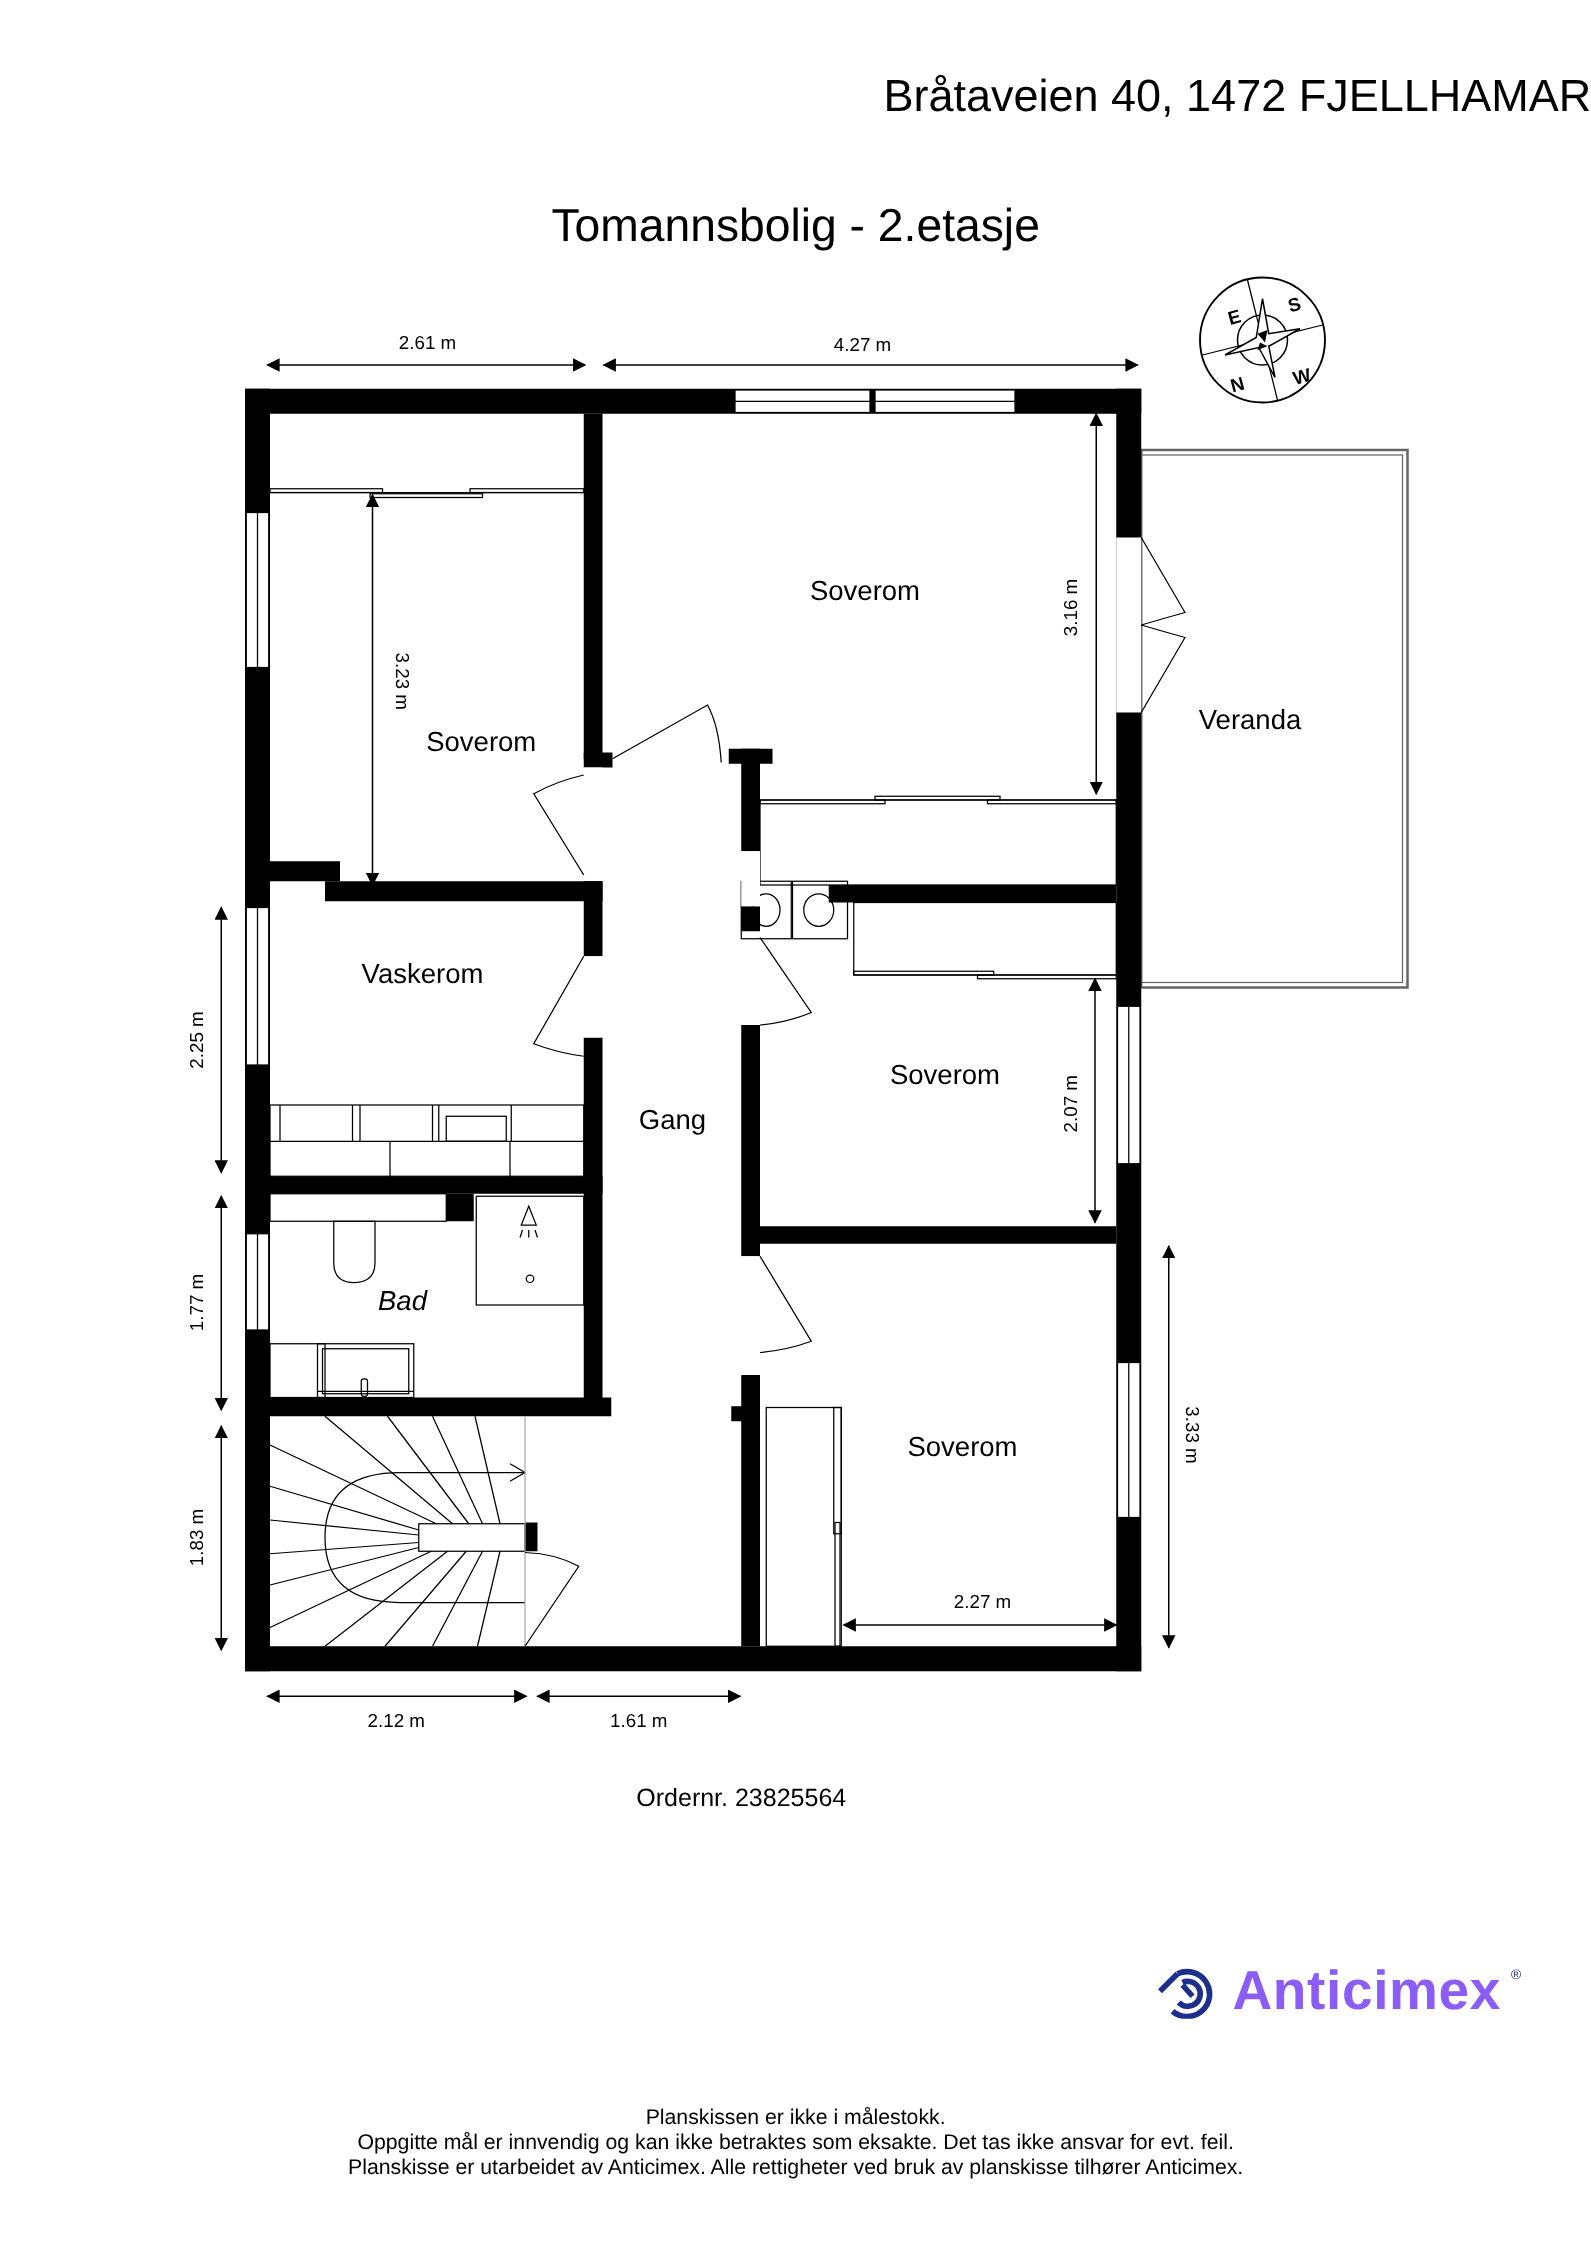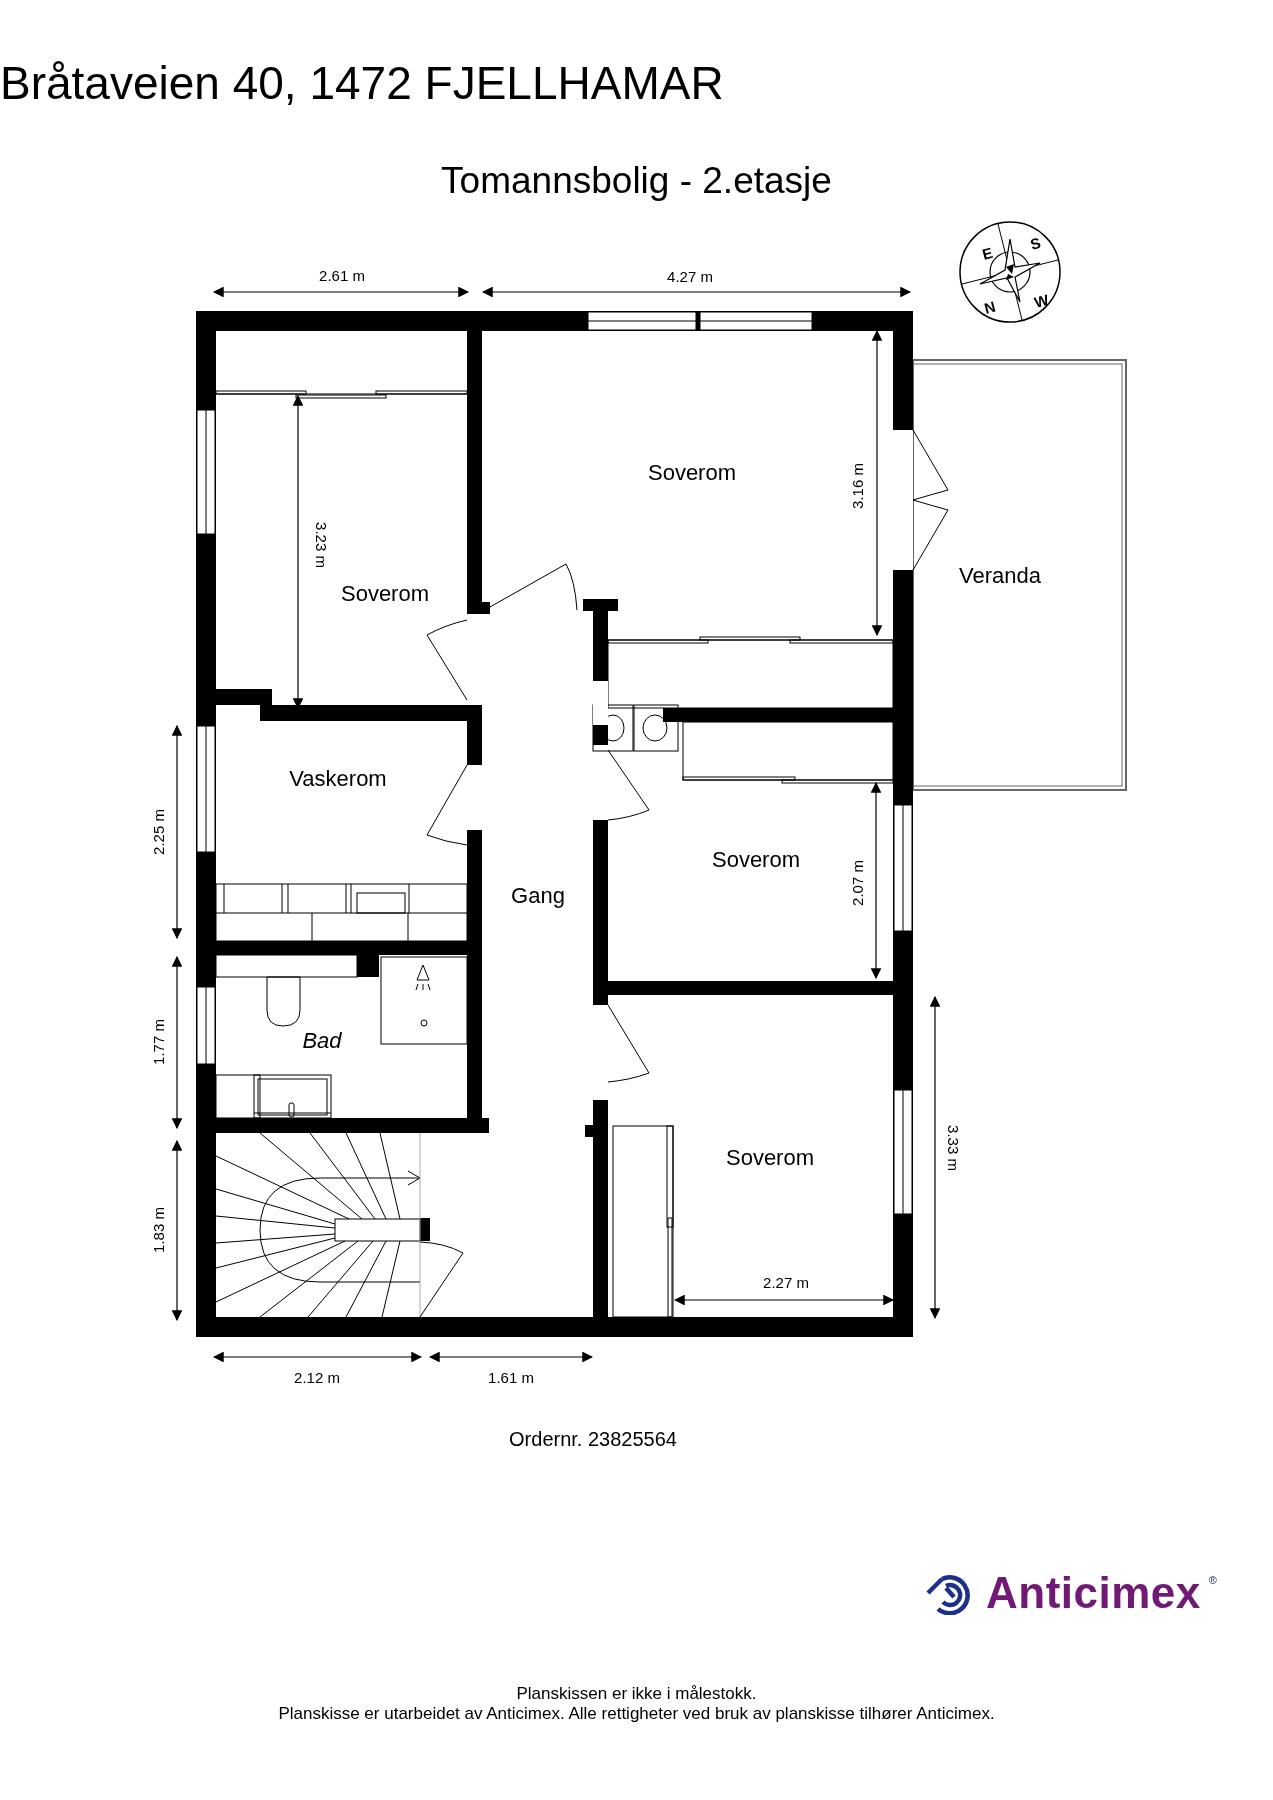--- a/index.html
+++ b/index.html
@@ -1,27 +1,27 @@
 <!DOCTYPE html>
 <html><head>
 <meta charset="utf-8">
 <style>
   html, body { margin: 0; padding: 0; background: #ffffff; }
   body { width: 1273px; height: 1800px; position: relative; overflow: hidden; font-family: "Liberation Sans", sans-serif; color: #000; }
   .abs { position: absolute; }
-  .title { left: 0; width: 1273px; top: 56px; text-align: left; font-size: 46px; letter-spacing: 0px; }
+  .title { left: 0; width: 1273px; top: 56px; text-align: right; font-size: 36px; letter-spacing: 0px; }
   .subtitle { left: 0; width: 1273px; top: 160px; text-align: center; font-size: 37px; }
   .plan { left: 0; top: 0; width: 1273px; height: 1800px; }
   .room-label { position: absolute; font-size: 22px; transform: translate(-50%, -50%); white-space: nowrap; }
   .dim-label { position: absolute; font-size: 15px; transform: translate(-50%, -50%); white-space: nowrap; }
   .dim-v { transform: translate(-50%, -50%) rotate(-90deg); }
   .dim-v-cw { transform: translate(-50%, -50%) rotate(90deg); }
   .order { left: 0; width: 1186px; top: 1428px; text-align: center; font-size: 20px; }
   .logo { left: 924px; top: 1568px; height: 50px; display: flex; align-items: center; gap: 8px; }
-  .logo-text { font-size: 44px; font-weight: bold; color: #701a75; letter-spacing: 0.5px; }
+  .logo-text { font-size: 44px; font-weight: bold; color: #8b5cf6; letter-spacing: 0.5px; }
   .logo-reg { font-size: 11px; color: #1c2f8c; align-self: flex-start; margin-top: 6px; }
   .footer { left: 0; width: 1273px; top: 1684px; text-align: center; font-size: 17px; line-height: 20px; }
 </style>
 </head>
 <body>
 
 <div class="abs title">Bråtaveien 40, 1472 FJELLHAMAR</div>
 <div class="abs subtitle">Tomannsbolig - 2.etasje</div>
 
 <svg class="abs plan" width="1273" height="1800" viewBox="0 0 1273 1800">
@@ -253,14 +253,15 @@
       <path d="M22,15 A10,10 0 1 1 19,31"></path>
       <path d="M22,17 L30,26"></path>
     </g>
   </svg>
   <span class="logo-text">Anticimex</span>
   <span class="logo-reg">®</span>
 </div>
 
 <div class="abs footer">
   <div>Planskissen er ikke i målestokk.</div>
+  <div>Oppgitte mål er innvendig og kan ikke betraktes som eksakte. Det tas ikke ansvar for evt. feil.</div>
   <div>Planskisse er utarbeidet av Anticimex. Alle rettigheter ved bruk av planskisse tilhører Anticimex.</div>
 </div>
 
 </body></html>

